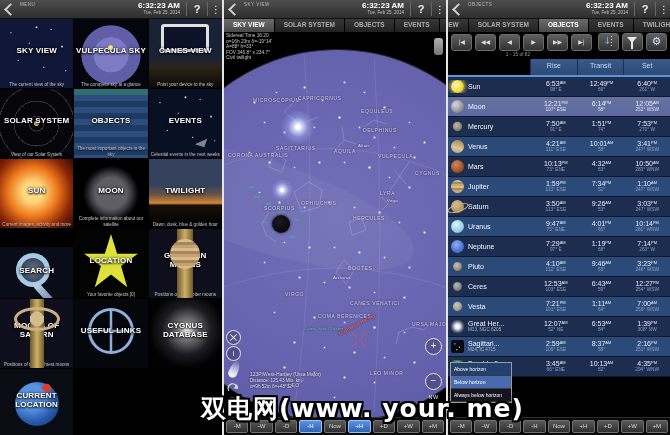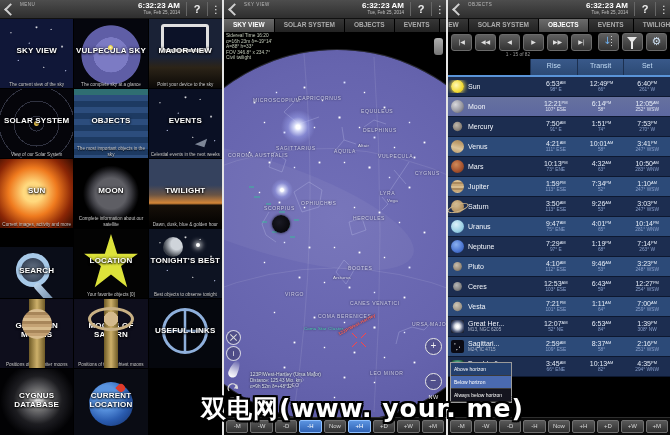--- a/index.html
+++ b/index.html
@@ -251,21 +251,21 @@
     <div class="grid" id="menu-grid">
         <div class="tile stars art-skyview">
           <div class="tile-title">SKY VIEW</div>
           <div class="tile-cap">The current view of the sky</div>
         </div>
         <div class="tile stars art-overview">
           <div class="tile-title">VULPECULA SKY</div>
           <div class="tile-cap">The complete sky at a glance</div>
         </div>
         <div class="tile stars art-liveview">
-          <div class="tile-title">MAJOR VIEW</div>
+          <div class="tile-title">CANES VIEW</div>
           <div class="tile-cap">Point your device to the sky</div>
         </div>
         <div class="tile stars art-solar">
           <div class="tile-title">SOLAR SYSTEM</div>
           <div class="tile-cap">View of our Solar System</div>
         </div>
         <div class="tile stars art-objects">
           <div class="tile-title">OBJECTS</div>
           <div class="tile-cap">The most important objects in the sky</div>
         </div>
@@ -285,24 +285,20 @@
           <div class="tile-title">TWILIGHT</div>
           <div class="tile-cap">Dawn, dusk, blue &amp; golden hour</div>
         </div>
         <div class="tile stars art-search">
           <div class="tile-title">SEARCH</div>
           <div class="tile-cap"></div>
         </div>
         <div class="tile stars art-favorites">
           <div class="tile-title">LOCATION</div>
           <div class="tile-cap">Your favorite objects [0]</div>
-        </div>
-        <div class="tile stars art-tonights">
-          <div class="tile-title">TONIGHT'S BEST</div>
-          <div class="tile-cap">Best objects to observe tonight</div>
         </div>
         <div class="tile stars art-galilean">
           <div class="tile-title">GALILEAN MOONS</div>
           <div class="tile-cap">Positions of the Jupiter moons</div>
         </div>
         <div class="tile stars art-satmoons">
           <div class="tile-title">MOONS OF SATURN</div>
           <div class="tile-cap">Positions of the brightest moons</div>
         </div>
         <div class="tile stars art-links">

